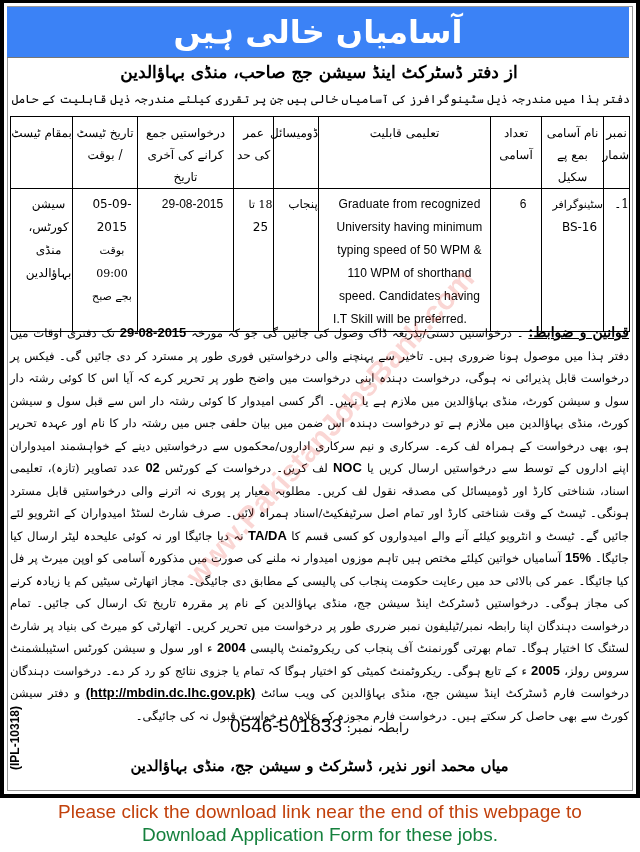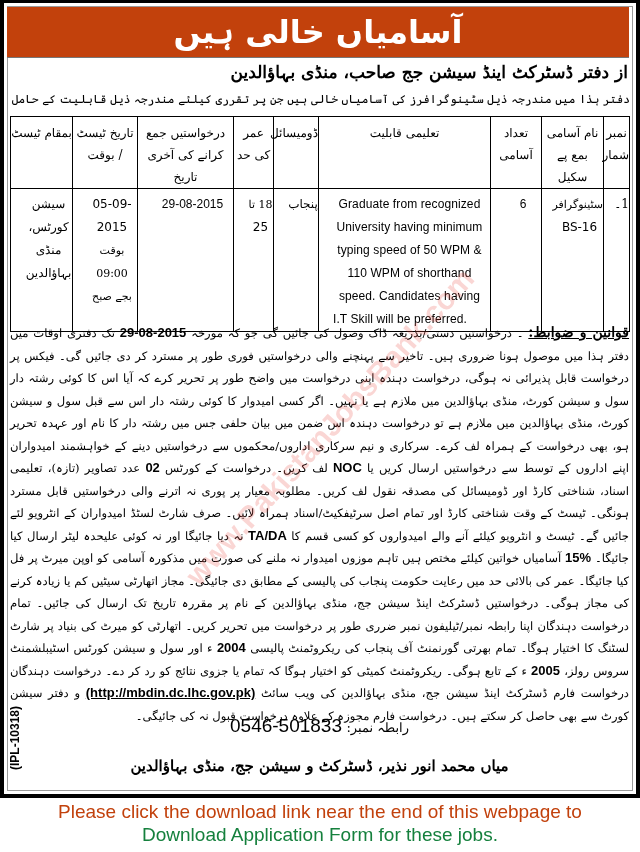--- a/index.html
+++ b/index.html
@@ -9,27 +9,27 @@
   .frame {
     position: absolute; left: 0; top: 0; width: 640px; height: 798px;
     border: 4px solid #000; border-top-width: 3px; background: #fff;
   }
   .frame-inner {
     position: absolute; left: 3px; top: 3px; right: 3px; bottom: 3px;
     border: 1px solid #9a9a9a;
   }
   .title-bar {
     position: absolute; left: 7px; top: 7px; width: 622px; height: 51px;
-    background: #c2410c; border-bottom: 1px solid #777;
+    background: #3b82f6; border-bottom: 1px solid #777;
     color: #fff; display: flex; align-items: center; justify-content: center;
     direction: rtl; font-family: "DejaVu Sans", sans-serif; font-weight: bold;
     font-size: 32px; letter-spacing: 1px;
   }
   .office-line {
-    position: absolute; left: 10px; top: 62px; width: 618px; 
+    position: absolute; left: 10px; top: 62px; width: 618px; text-align: center;
     direction: rtl; font-size: 17px; font-weight: bold; font-family: "DejaVu Serif", serif;
   }
   .intro-line {
     position: absolute; left: 10px; top: 92px; width: 620px;
     direction: rtl; font-size: 11.5px; font-family: "DejaVu Serif", serif; white-space: nowrap; overflow: hidden;
   }
 
   table.jobs {
     position: absolute; left: 10px; top: 116px; width: 619px; height: 203px;
     border-collapse: collapse; direction: rtl; table-layout: fixed;

